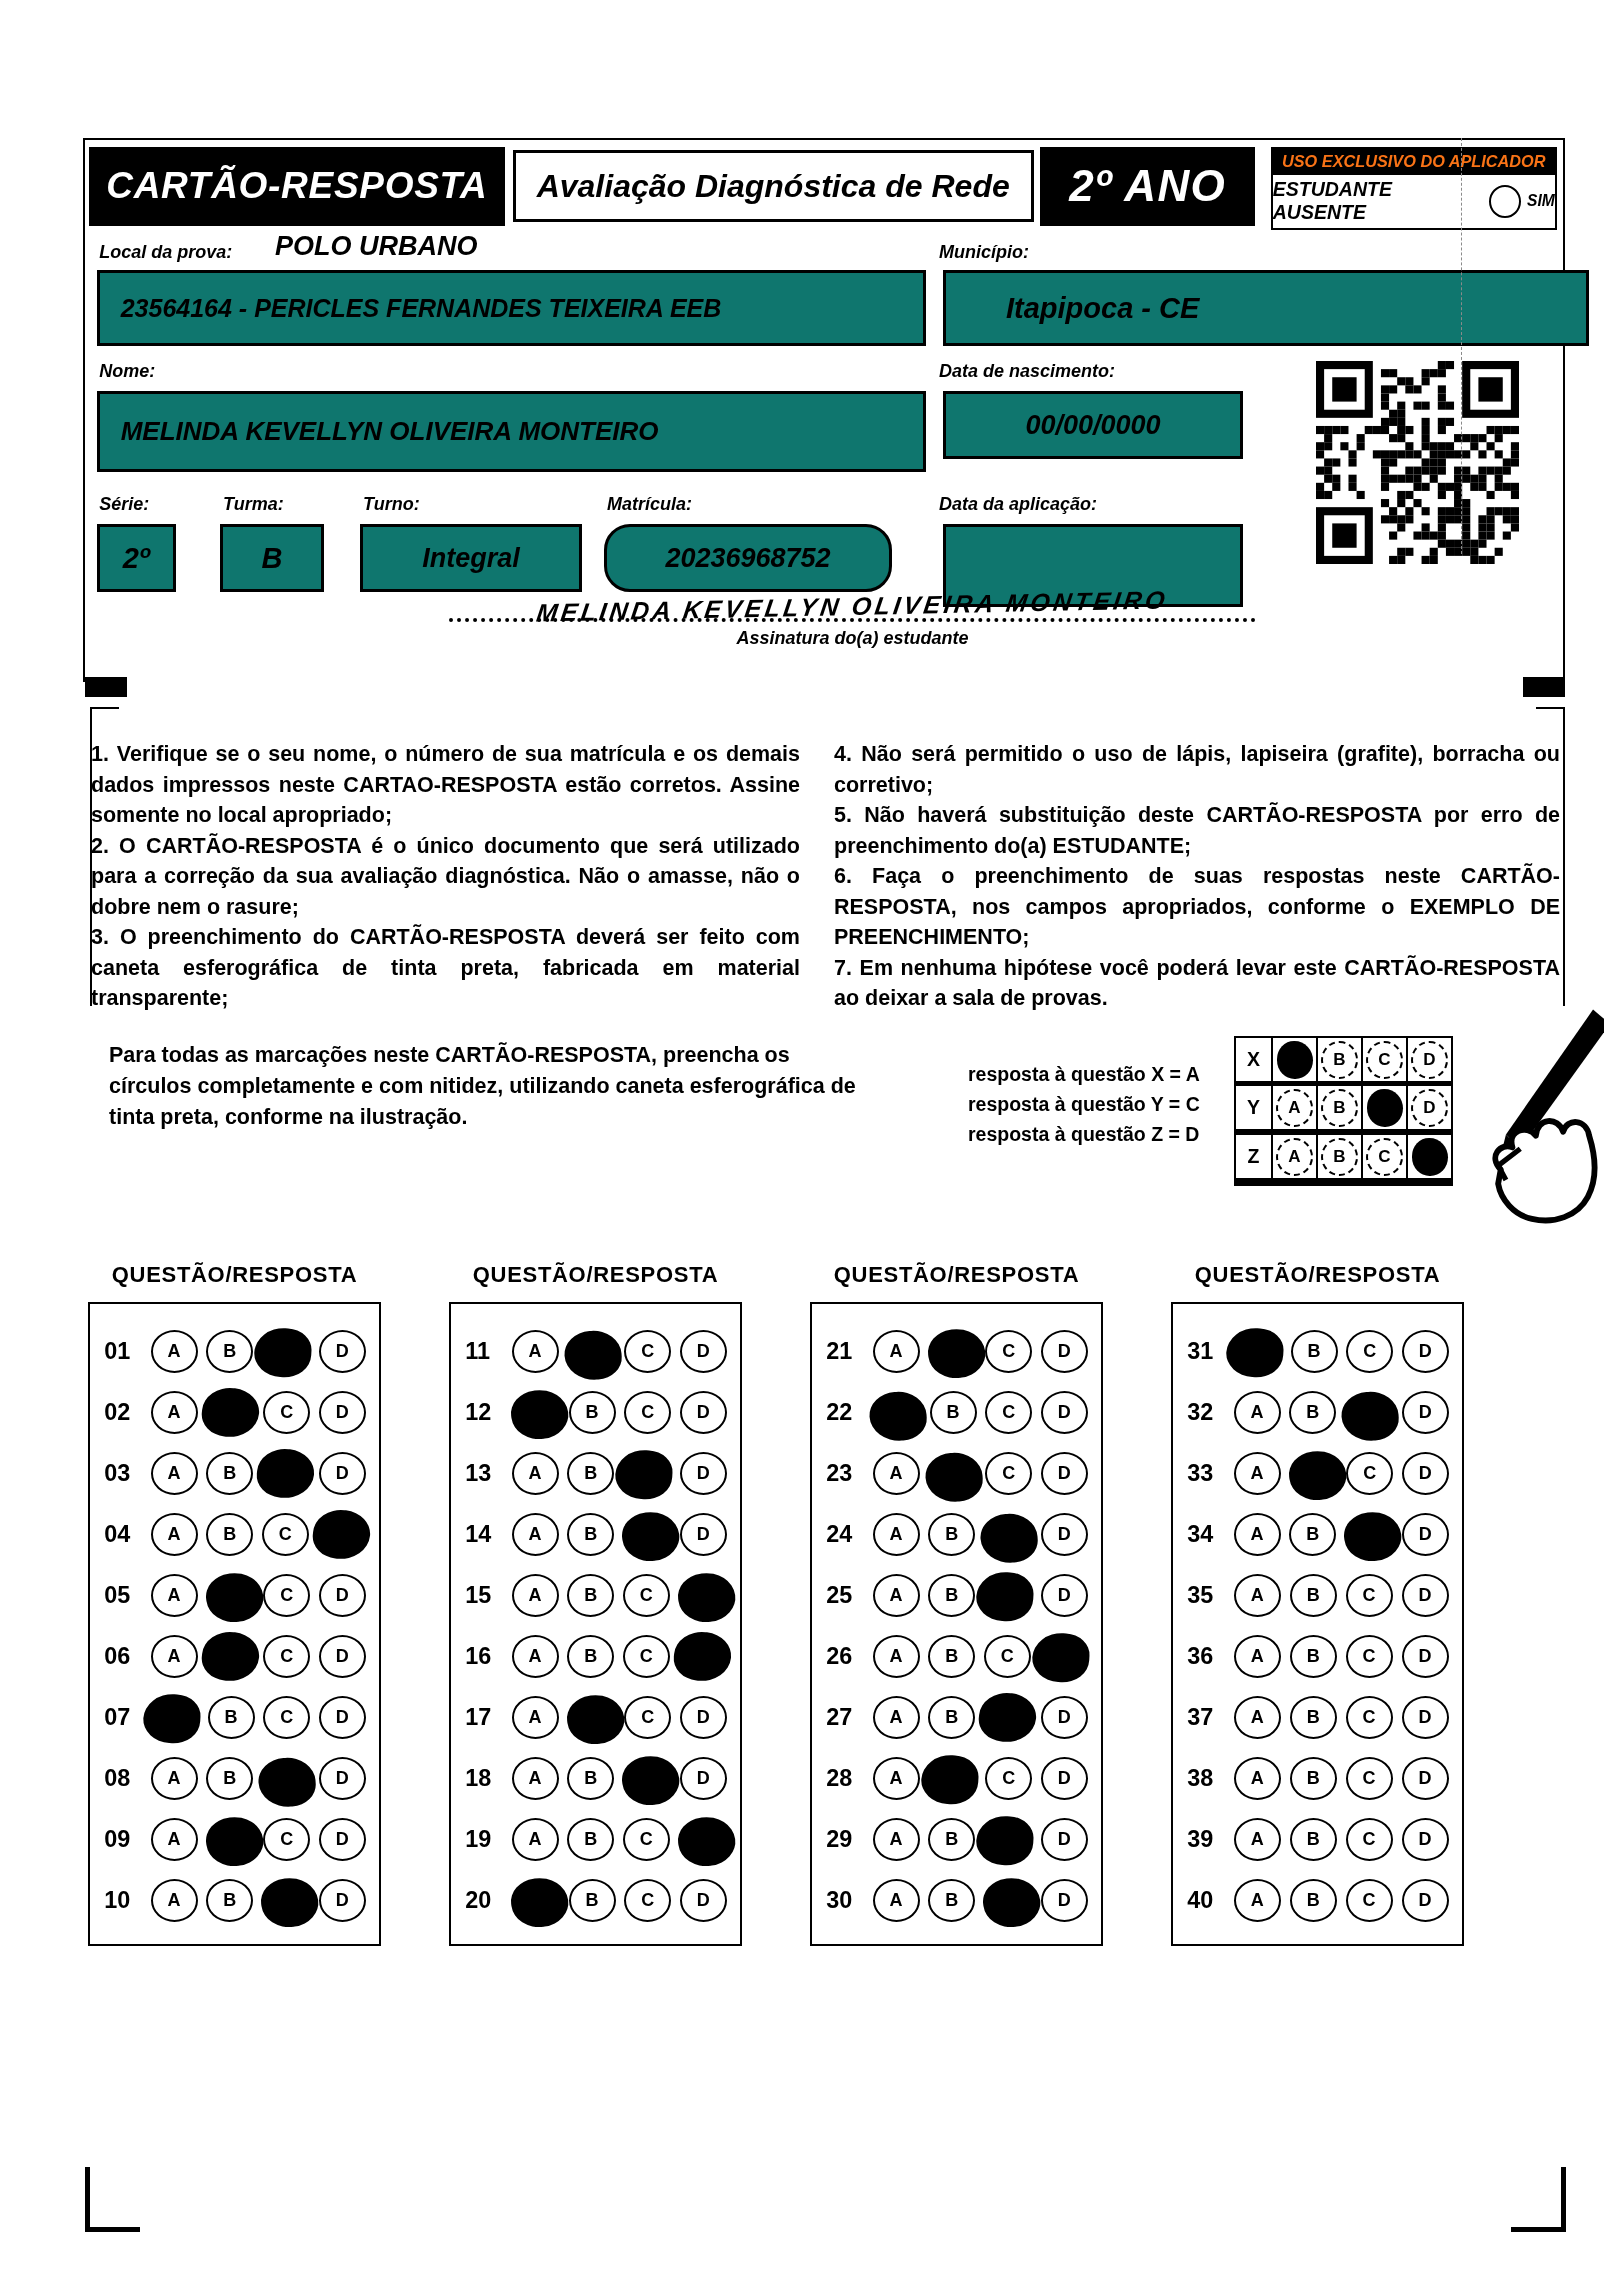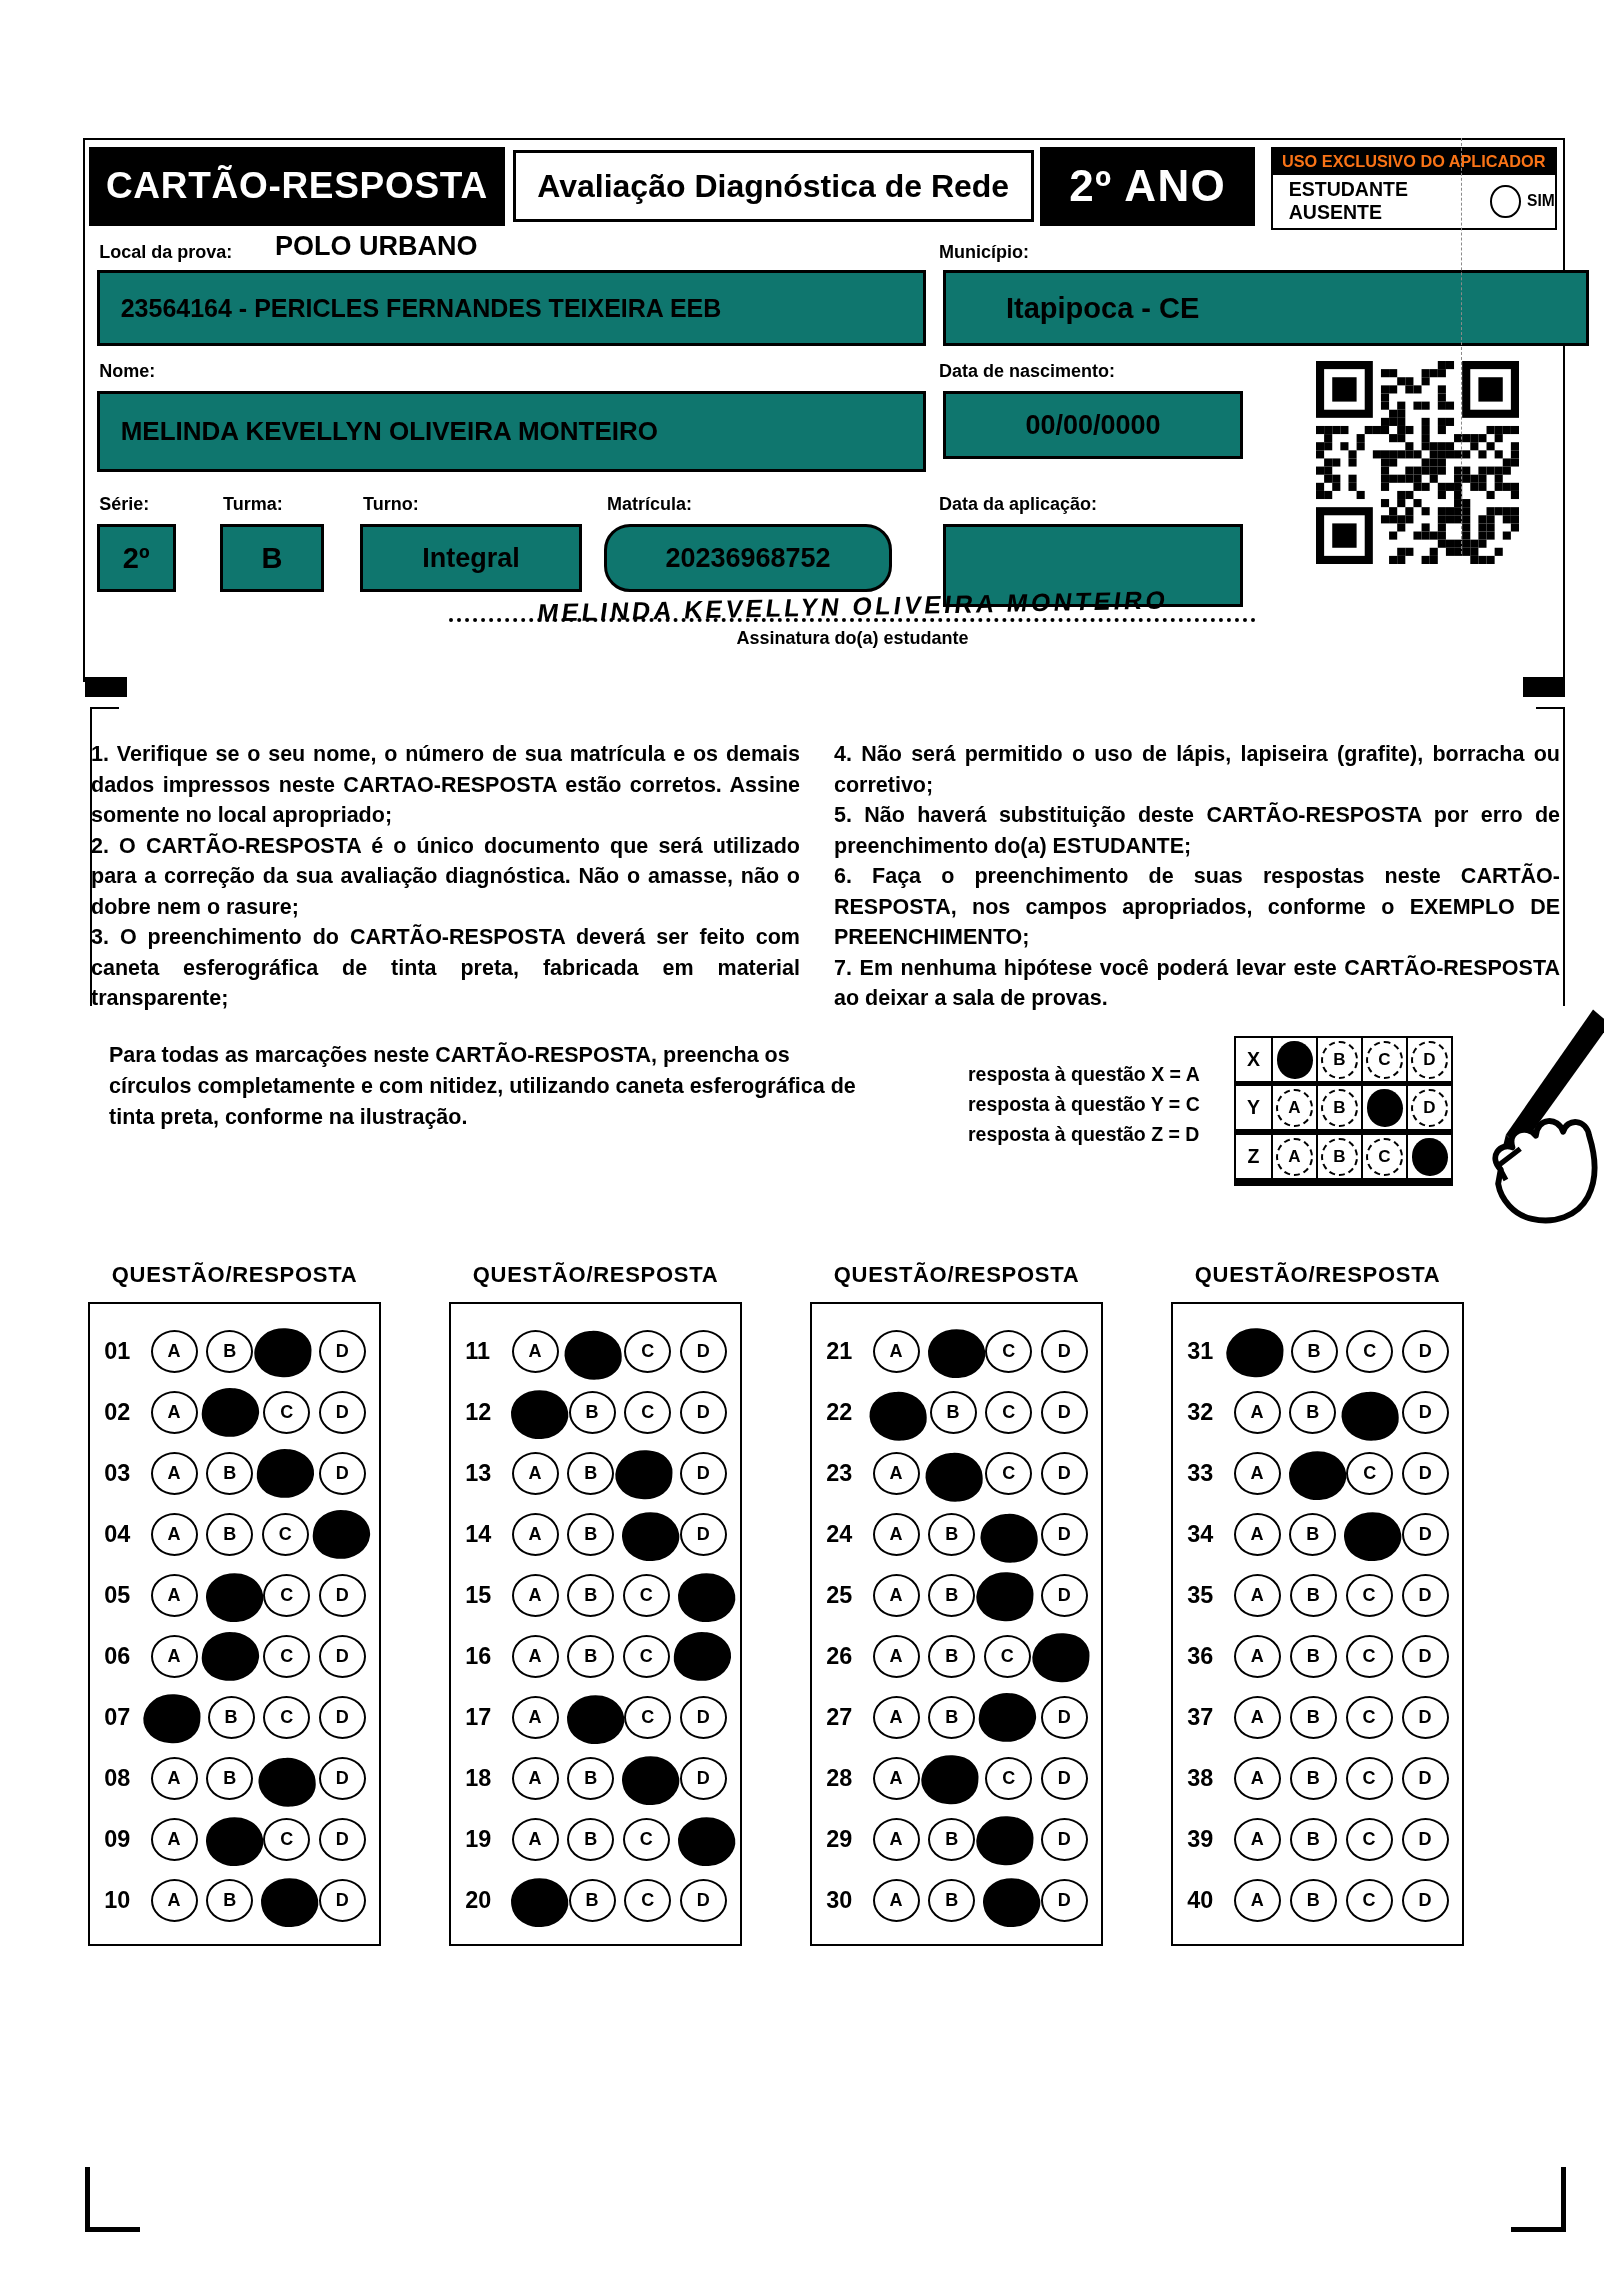--- a/index.html
+++ b/index.html
@@ -5,31 +5,31 @@
   html,body { margin:0; padding:0; background:#e8e8e8; }
   .page {
     position:relative; width:1605px; height:2295px; background:#ffffff;
     font-family:"Liberation Sans","DejaVu Sans",sans-serif; color:#000;
     overflow:hidden;
   }
   .abs { position:absolute; box-sizing:border-box; }
 
   
   .top-frame { left:83px; top:138px; width:1482px; height:544px;
-    border:2.6px solid #000; border-bottom:none; }
+    border:2.6px solid #000; border-bottom:none;font-style:italic; }
 
   .header-row { position:absolute; left:3.9px; top:6.5px; width:1469px; height:79px; display:flex; }
   .black-box { background:#000; color:#fff; display:flex; align-items:center; justify-content:center; font-weight:bold; }
   .card-title { width:416px; height:79px; font-size:37px; letter-spacing:0.7px; }
   .exam-title { width:521px; height:72px; margin-left:7.8px; margin-top:3.9px; border:3.9px solid #000;
     display:flex; align-items:center; justify-content:center; font-size:32px; font-weight:bold; box-sizing:border-box; }
   .grade-box { width:215px; height:79px; margin-left:6.5px; font-size:44px; letter-spacing:1.3px; }
   .applicator { margin-left:15.6px; width:286px; height:83px; border:2.6px solid #000; box-sizing:border-box; display:flex; flex-direction:column; }
   .applicator-title { background:#000; color:#f97316; font-weight:bold; font-size:16.3px; text-align:center; padding:3.9px 0; }
-  .absent-row { flex:1; display:flex; align-items:center; justify-content:center; gap:6.5px; font-weight:bold; font-size:19.5px;margin-left:16px; }
+  .absent-row { flex:1; display:flex; align-items:center; justify-content:center; gap:6.5px; font-weight:bold; font-size:19.5px; }
   .absent-circle { width:29px; height:29px; border:2.6px solid #000; border-radius:50%; background:#fff; }
   .absent-sim { font-size:15.6px; font-weight:bold; }
   .dash-line { left:1461px; top:138px; height:416px; border-left:1.3px dashed #8a8a8a; }
 
   .f-label { position:absolute; font-size:18px; font-weight:bold; }
   .f-box { position:absolute; border:3.3px solid #000; display:flex; align-items:center; font-weight:bold; background:#0f766e; }
   .v-big { font-size:25px; }
   .center { justify-content:center; }
 
   .qr { position:absolute; left:1231px; top:221px; width:203px; height:203px; }

